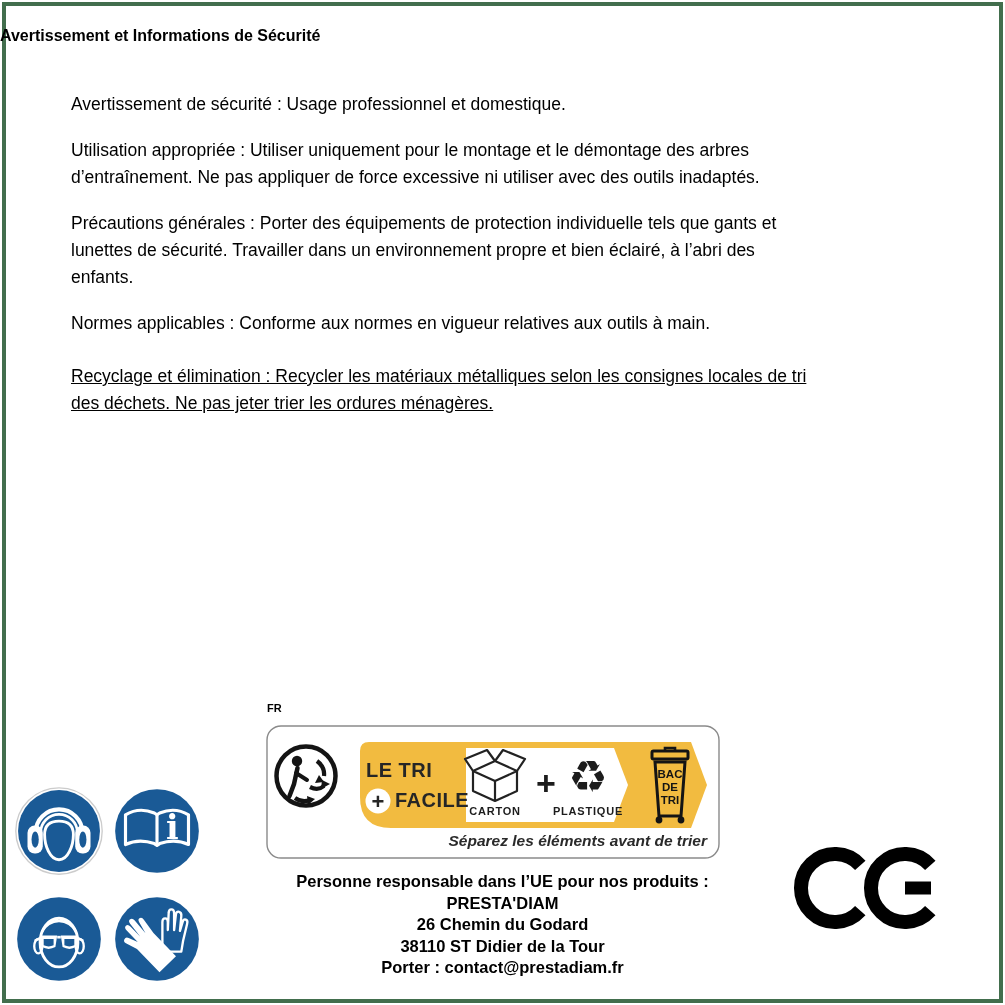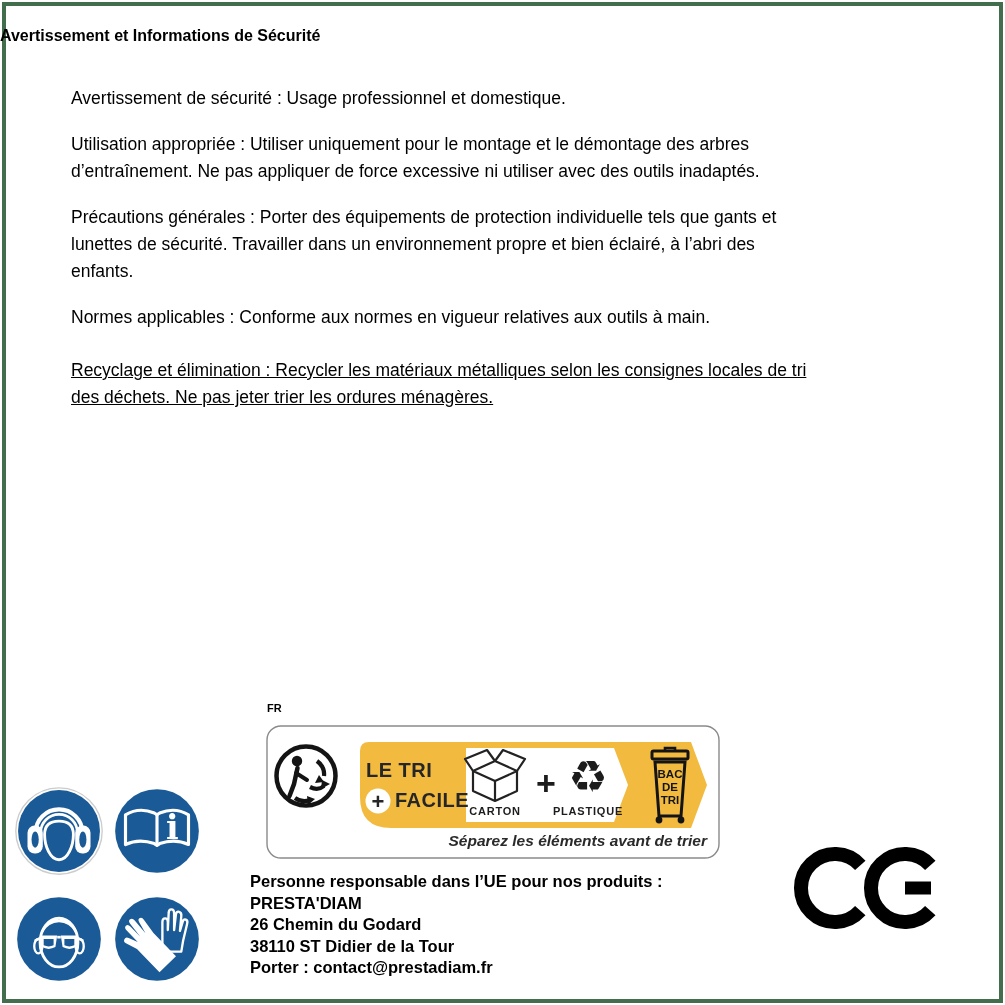--- a/index.html
+++ b/index.html
@@ -15,33 +15,33 @@
   .frame{
     position:absolute;left:2px;top:2px;right:2px;bottom:2px;
     border:4px solid #426E4D;
     pointer-events:none;
   }
   .title{
     position:absolute;top:27px;left:0;width:100%;
     text-align:left;font-size:16px;font-weight:700;
   }
   .content{position:absolute;left:71px;top:81px;width:890px;font-size:17.5px;}
-  .para{margin:4px 0 19px 0;}
+  .para{margin:10px 0 19px 0;}
   .para.gap{margin-top:26px;text-decoration:underline;}
   .ln{line-height:27px;white-space:nowrap;}
   .picto{position:absolute;width:90px;height:90px;}
   .picto.ear{left:14px;top:786px;}
   .picto.manual{left:112px;top:786px;}
   .picto.eye{left:14px;top:894px;}
   .picto.gloves{left:112px;top:894px;}
   .fr{position:absolute;left:267px;top:702px;font-size:11px;font-weight:700;}
   .infotri{position:absolute;left:266px;top:725px;}
   .resp{
     position:absolute;left:250px;top:871px;width:505px;
-    text-align:left;font-weight:700;font-size:16.5px;line-height:21.6px;
+    text-align:center;font-weight:700;font-size:16.5px;line-height:21.6px;
   }
   .ce{position:absolute;left:793px;top:836px;}
 </style>
 </head>
 <body>
 
 <div class="page">
   <div class="frame"></div>
 
   <div class="title">Avertissement et Informations de Sécurité</div>

